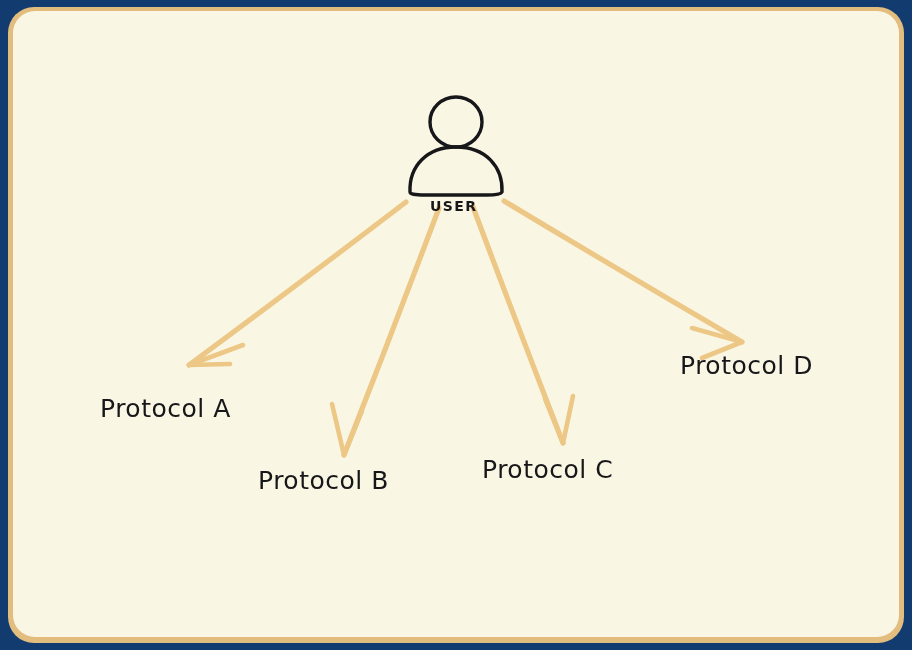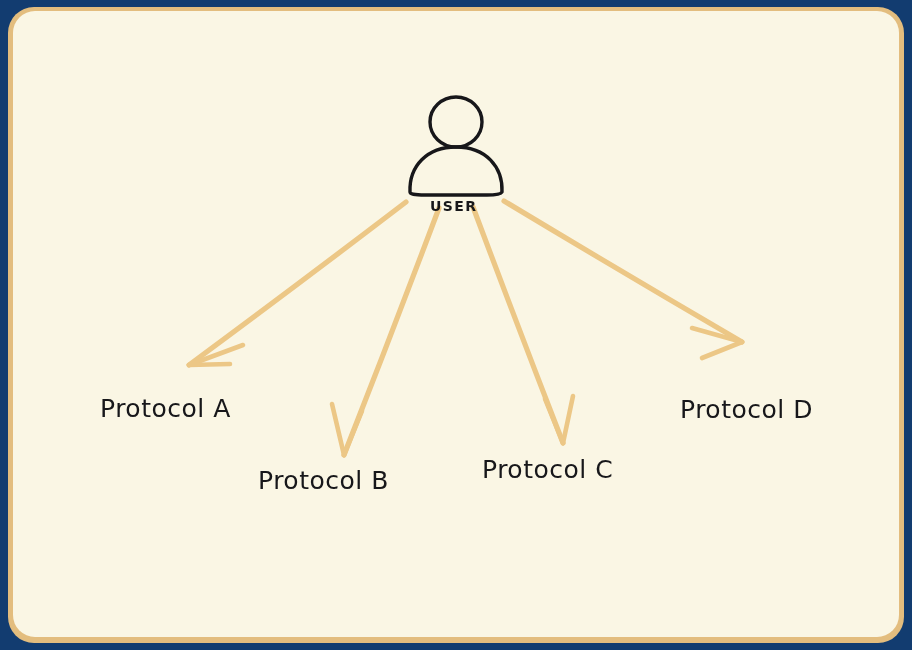--- a/index.html
+++ b/index.html
@@ -141,15 +141,15 @@
   </svg>
 
   <div class="node-label actor-label" style="left:430px; top:198px;">USER</div>
 
   <div class="node-label protocol-label" style="left:100px; top:380px;margin-top:16px;">Protocol A</div>
 
   <div class="node-label protocol-label" style="left:258px; top:468px;">Protocol B</div>
 
   <div class="node-label protocol-label" style="left:482px; top:457px;">Protocol C</div>
 
-  <div class="node-label protocol-label" style="left:680px; top:353px;margin-top:44px;">Protocol D</div>
+  <div class="node-label protocol-label" style="left:680px; top:353px;">Protocol D</div>
 
 </div>
 
 </body></html>

